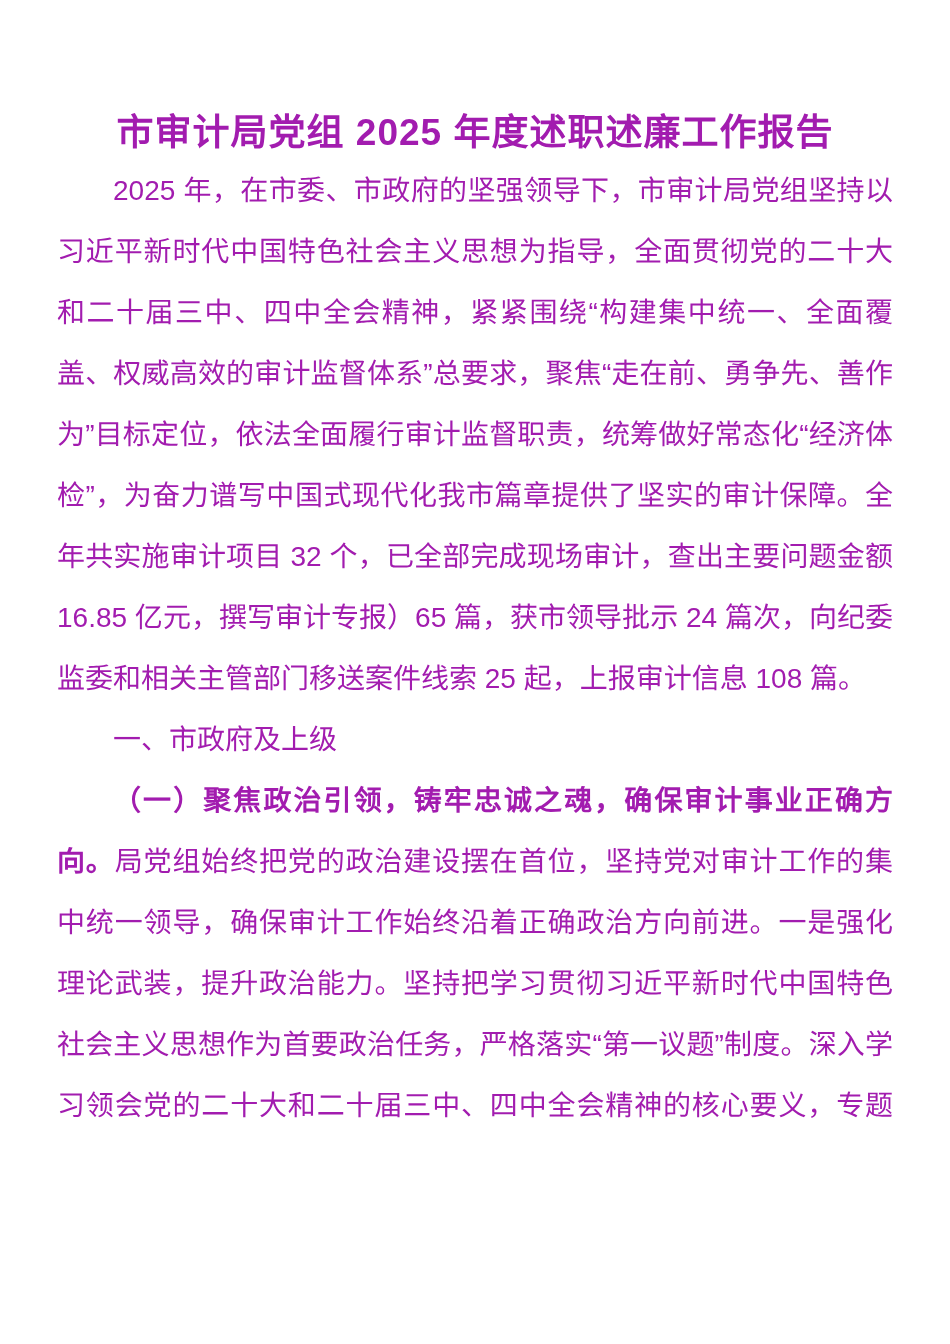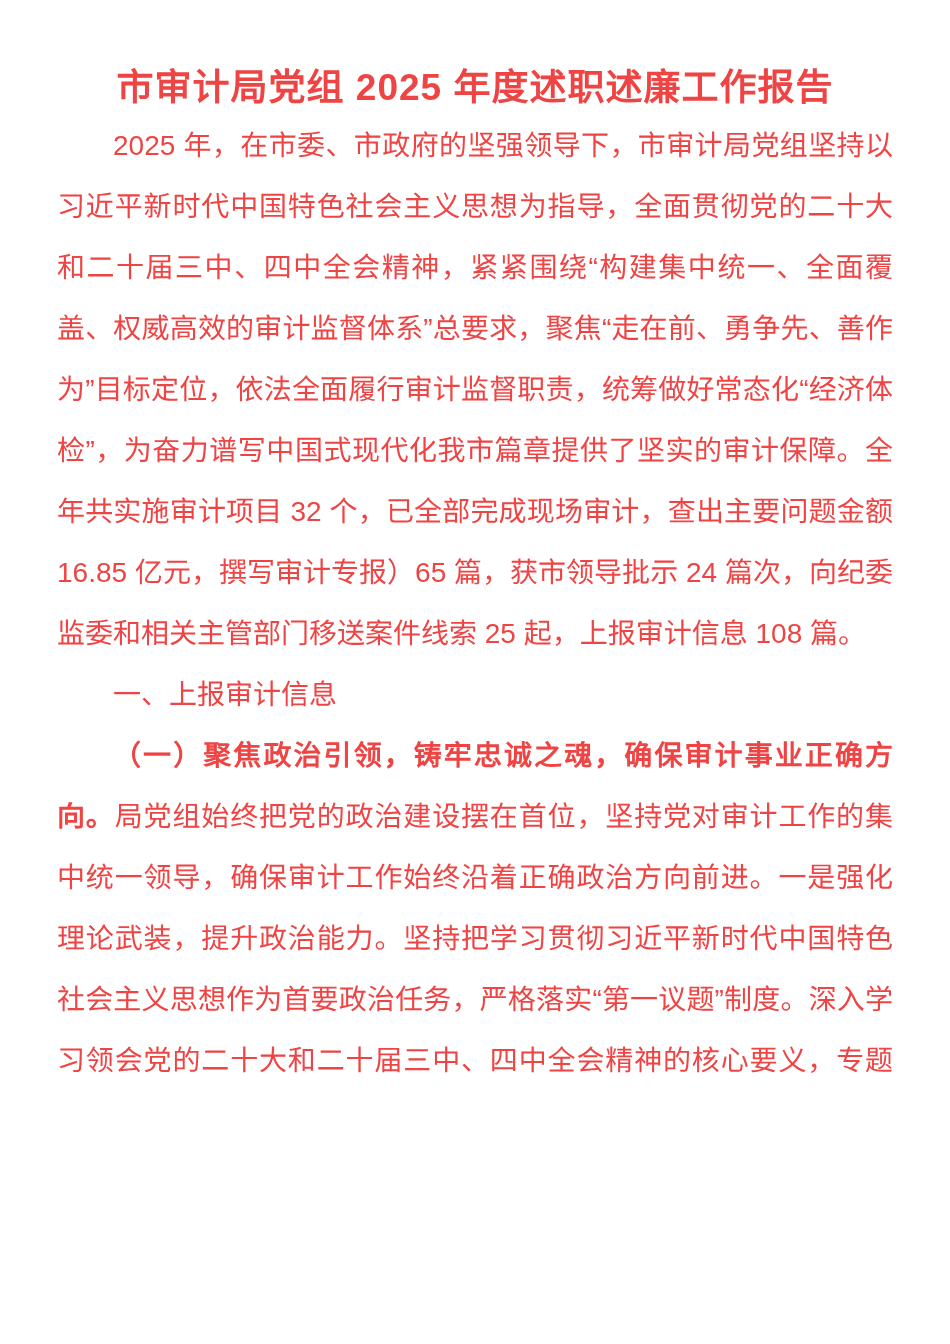--- a/index.html
+++ b/index.html
@@ -7,23 +7,24 @@
     padding: 0;
     background: #ffffff;
   }
   .page {
     position: relative;
     width: 950px;
     height: 1076px;
     box-sizing: border-box;
     padding: 60px 57px 0 57px;
     background: #ffffff;
-    color: #ef4444;
+    color: #a21caf;
     font-family: "Liberation Sans", "DejaVu Sans", sans-serif;
     overflow: hidden;
+    margin-top: 45px;
   }
   .doc-title {
     margin: 0;
     font-size: 37px;
     line-height: 55px;
     font-weight: 700;
     text-align: center;
     letter-spacing: 1px;
   }
   .para {
@@ -41,17 +42,17 @@
 </style>
 </head>
 <body>
 
 <div class="page">
 
   <h1 class="doc-title">市审计局党组 2025 年度述职述廉工作报告</h1>
 
   <p class="para">2025 年，在市委、市政府的坚强领导下，市审计局党组坚持以习近平新时代中国特色社会主义思想为指导，全面贯彻党的二十大和二十届三中、四中全会精神，紧紧围绕“构建集中统一、全面覆盖、权威高效的审计监督体系”总要求，聚焦“走在前、勇争先、善作为”目标定位，依法全面履行审计监督职责，统筹做好常态化“经济体检”，为奋力谱写中国式现代化我市篇章提供了坚实的审计保障。全年共实施审计项目 32 个，已全部完成现场审计，查出主要问题金额 16.85 亿元，撰写审计专报）65 篇，获市领导批示 24 篇次，向纪委监委和相关主管部门移送案件线索 25 起，上报审计信息 108 篇。</p>
 
-  <p class="para">一、上报审计信息</p>
+  <p class="para">一、市政府及上级</p>
 
   <p class="para"><span class="bold">（一）聚焦政治引领，铸牢忠诚之魂，确保审计事业正确方向。</span><span>局党组始终把党的政治建设摆在首位，坚持党对审计工作的集中统一领导，确保审计工作始终沿着正确政治方向前进。一是强化理论武装，提升政治能力。坚持把学习贯彻习近平新时代中国特色社会主义思想作为首要政治任务，严格落实“第一议题”制度。深入学习领会党的二十大和二十届三中、四中全会精神的核心要义，专题学习习近平总书记关于审计工作的重要讲话和重要指示批示精神 12 次。举办理论学习中心组学习会 6 次、专题读书班 3 次，引导全局党员干部深刻把握新时代审计工作的政治属性和职责定位，不断提高政治判断力、政治领悟力、政治执行力，自觉把党的领导落实到审计工作全过程各环节。二是健全领导机制，压实政治责任。坚决履行市委审计委员会办公室职责，高标准筹备并组织召开市委审计委员会会议 2 次，研究审议年度审计项目计划、审计工作报告等重要事项。严格执行重大事项请示报告制度，全年向市委审计委员会、市委、市政府及上级</span></p>
 
 </div>
 
 </body></html>

